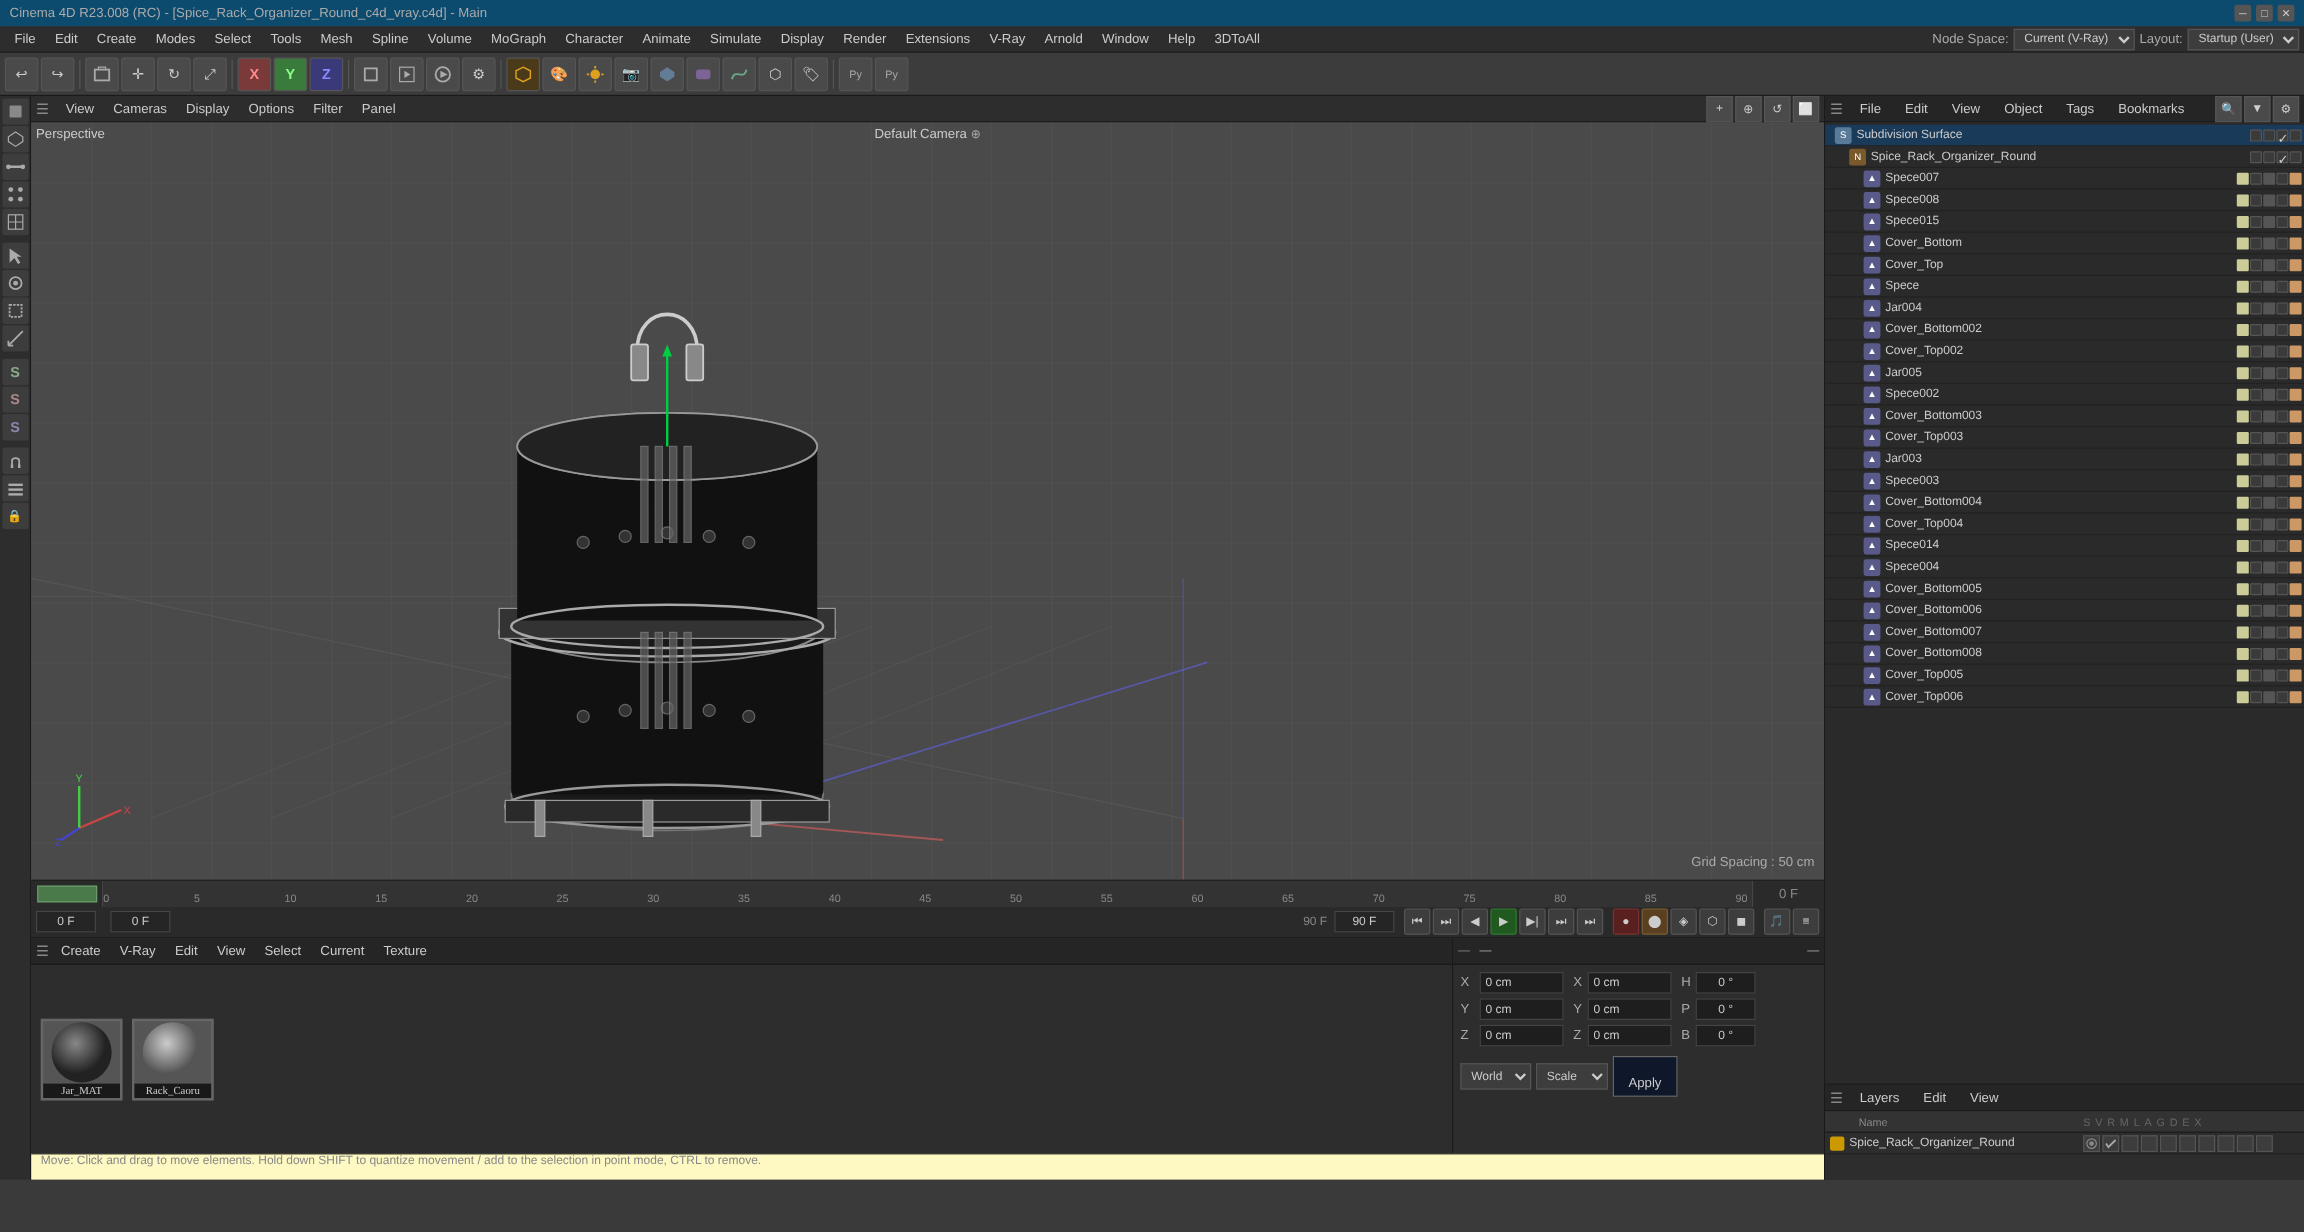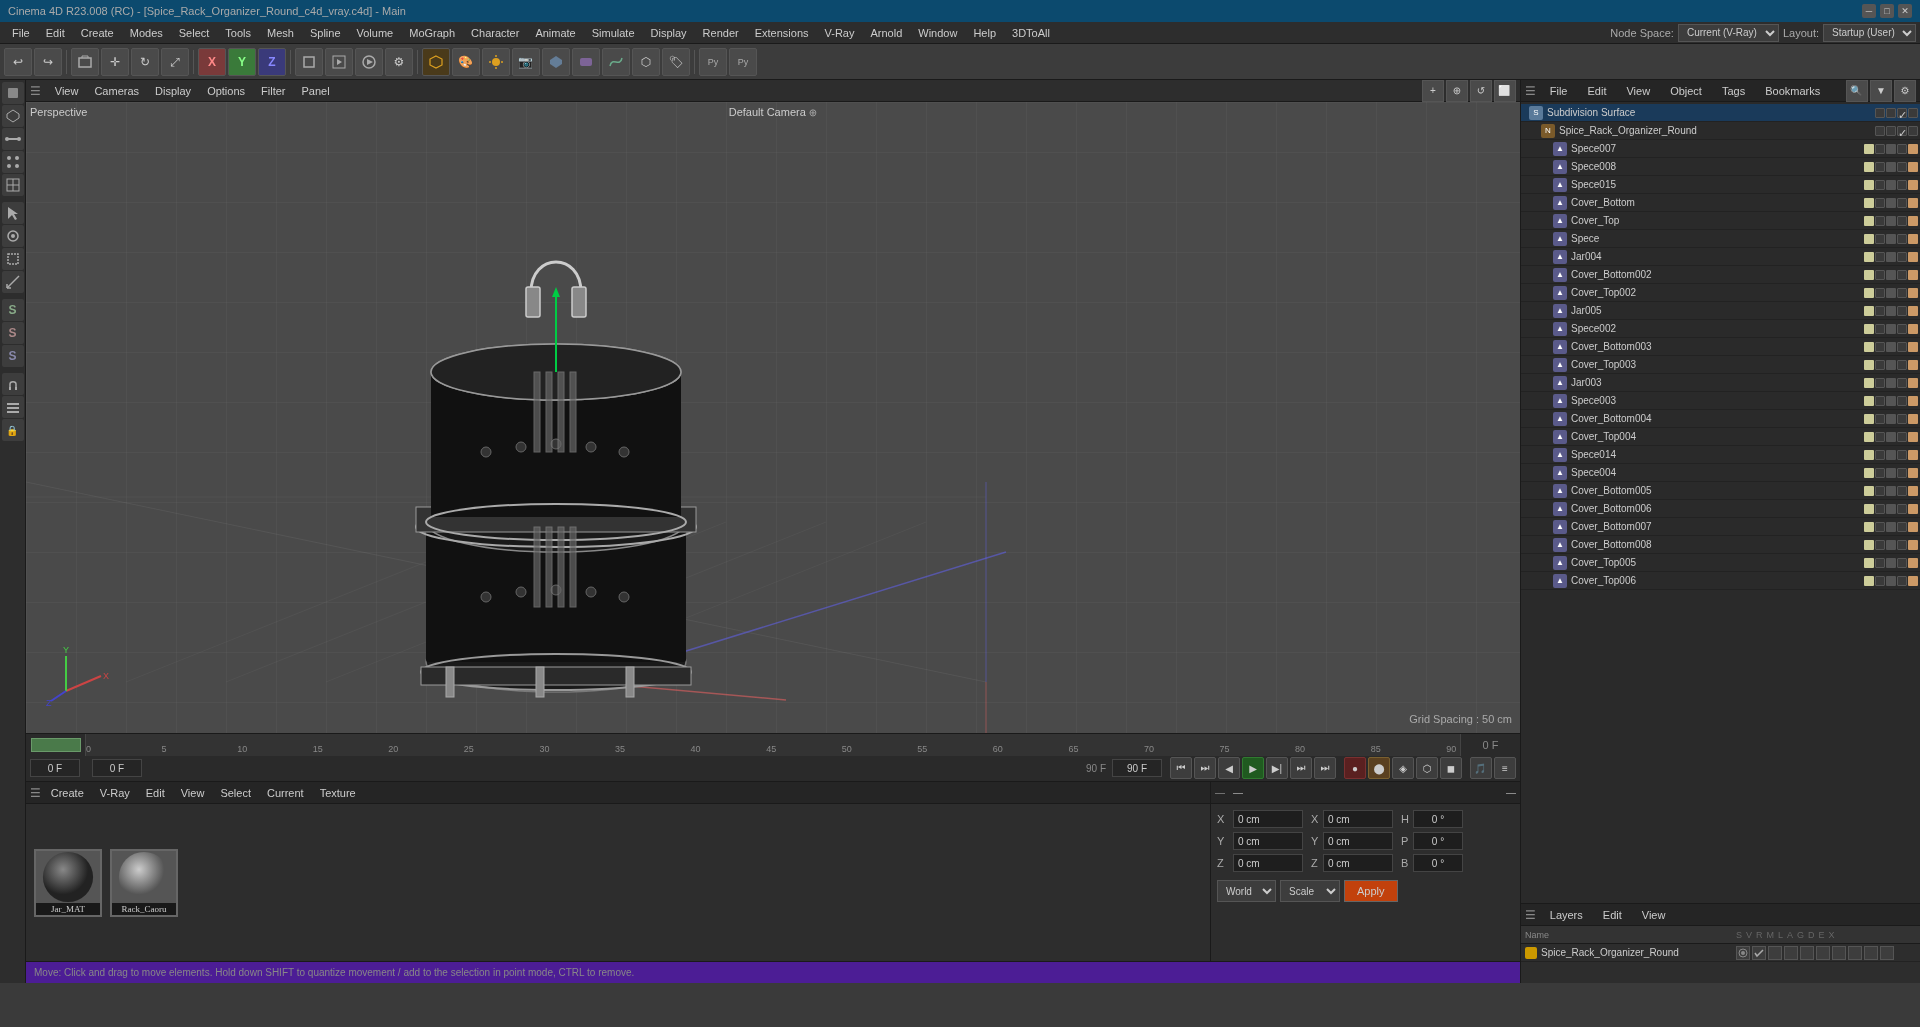--- a/index.html
+++ b/index.html
@@ -60,22 +60,22 @@
     
     #coords-panel { width: 310px; background: #2d2d2d; border-left: 1px solid #1a1a1a; display: flex; flex-direction: column; }
     #coords-header { background: #252525; height: 22px; border-bottom: 1px solid #1a1a1a; display: flex; align-items: center; padding: 0 4px; }
     #coords-content { padding: 6px; display: flex; flex-direction: column; gap: 4px; }
     .coord-row { display: flex; gap: 4px; align-items: center; }
     .coord-label { width: 12px; color: #aaa; font-size: 11px; }
     .coord-input { width: 70px; height: 18px; background: #1e1e1e; border: 1px solid #444; color: #ccc; font-size: 10px; padding: 0 4px; }
     .coord-input-sm { width: 50px; height: 18px; background: #1e1e1e; border: 1px solid #444; color: #ccc; font-size: 10px; padding: 0 4px; text-align: center; }
     #coord-transform { display: flex; gap: 4px; margin-top: 4px; align-items: center; }
     .coord-dropdown { height: 22px; background: #3d3d3d; border: 1px solid #555; color: #ccc; font-size: 10px; padding: 0 4px; }
-    .coord-apply { height: 22px; padding: 4px 12px; background: #c2410c; border: 1px solid #666; color: #ccc; font-size: 11px; cursor: pointer; }
-    .status-bar { background: #4c1d95; height: 22px; border-top: 1px solid #1a1a1a; display: flex; align-items: center; padding: 0 8px; color: #888; font-size: 10px; }
+    .coord-apply { height: 22px; padding: 16px 12px; background: #0f172a; border: 1px solid #666; color: #ccc; font-size: 11px; cursor: pointer; }
+    .status-bar { background: #fef9c3; height: 22px; border-top: 1px solid #1a1a1a; display: flex; align-items: flex-start; padding: 0 8px; color: #888; font-size: 10px; }
 
     
     #right-panel { width: 400px; background: #2d2d2d; border-left: 1px solid #1a1a1a; display: flex; flex-direction: column; }
     #obj-manager-header { background: #252525; height: 22px; display: flex; align-items: center; padding: 0 4px; gap: 8px; border-bottom: 1px solid #1a1a1a; }
     .omh-btn { padding: 1px 6px; cursor: pointer; color: #ccc; font-size: 11px; }
     .obj-tb-btn { width: 22px; height: 22px; background: #4a4a4a; border: 1px solid #555; display: flex; align-items: center; justify-content: center; cursor: pointer; font-size: 10px; color: #ccc; }
     #obj-tree { flex: 1; overflow-y: auto; background: #2a2a2a; }
     .obj-row { height: 18px; display: flex; align-items: center; padding-left: 8px; gap: 2px; cursor: pointer; border-bottom: 1px solid #222; }
     .obj-row.active { background: #1a3a5a; }
     .obj-icon { width: 14px; height: 14px; background: #5a8a5a; display: flex; align-items: center; justify-content: center; font-size: 8px; color: #fff; border-radius: 2px; flex-shrink: 0; }
@@ -937,21 +937,21 @@
     </div>
 
     <div id="layers-panel">
       <div id="layers-header">
         <span style="font-size:12px; color:#888;">☰</span>
         <span class="lh-btn">Layers</span>
         <span class="lh-btn">Edit</span>
         <span class="lh-btn">View</span>
       </div>
       <div id="layers-columns">
-        <span style="flex:1;">Name</span>
+        <span style="flex:1;margin-left:24px;">Name</span>
         <span style="width:180px; display:flex; gap:4px; font-size:9px; color:#666;">
           <span>S</span>
             <span>V</span>
             <span>R</span>
             <span>M</span>
             <span>L</span>
             <span>A</span>
             <span>G</span>
             <span>D</span>
             <span>E</span>

